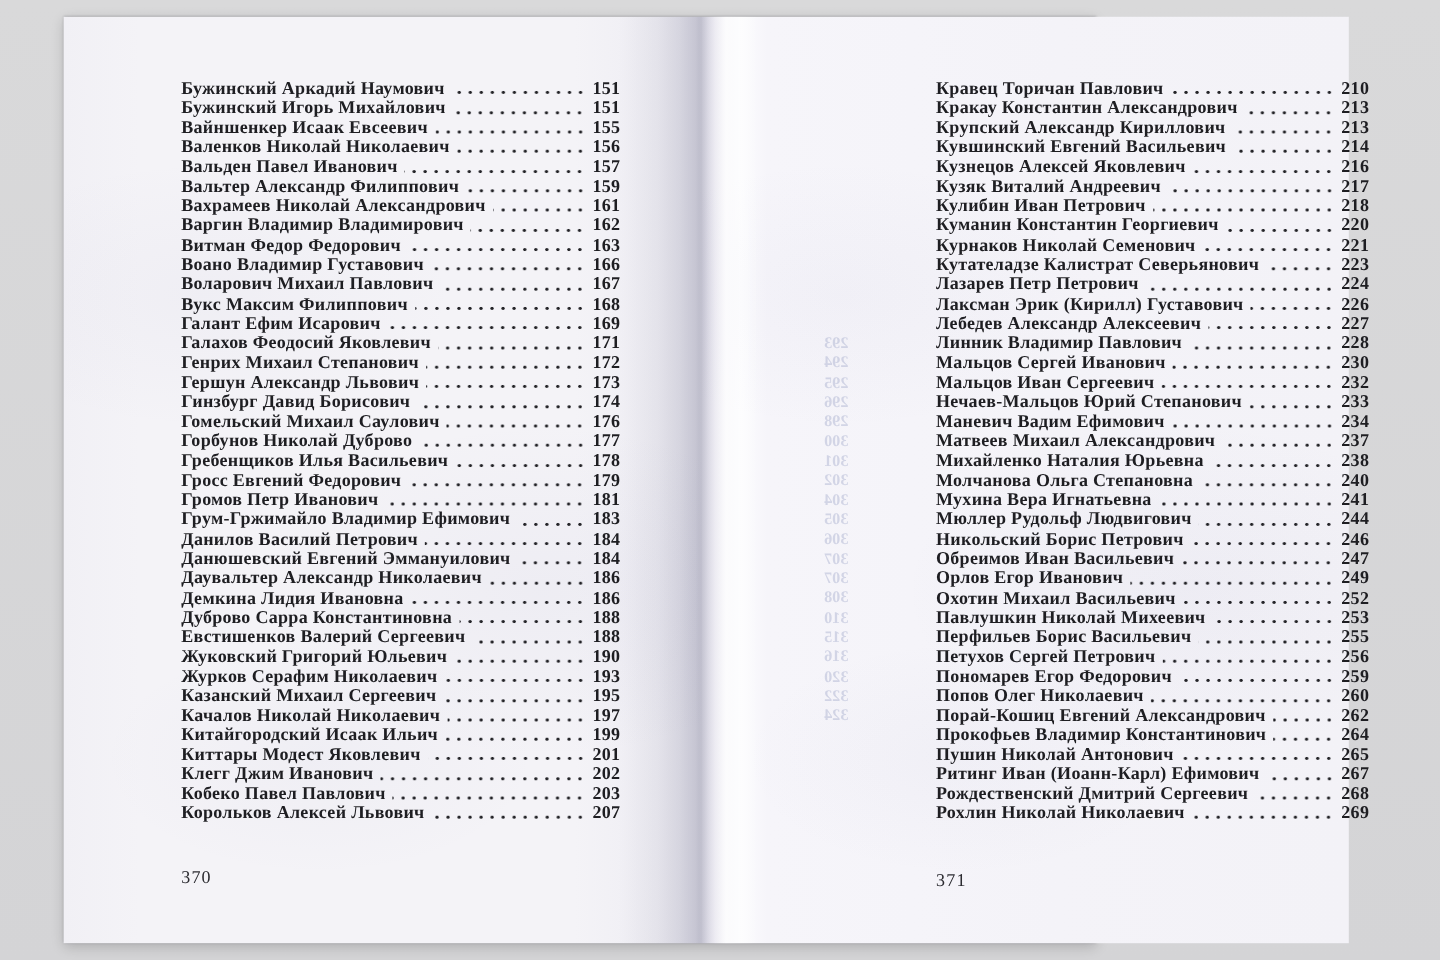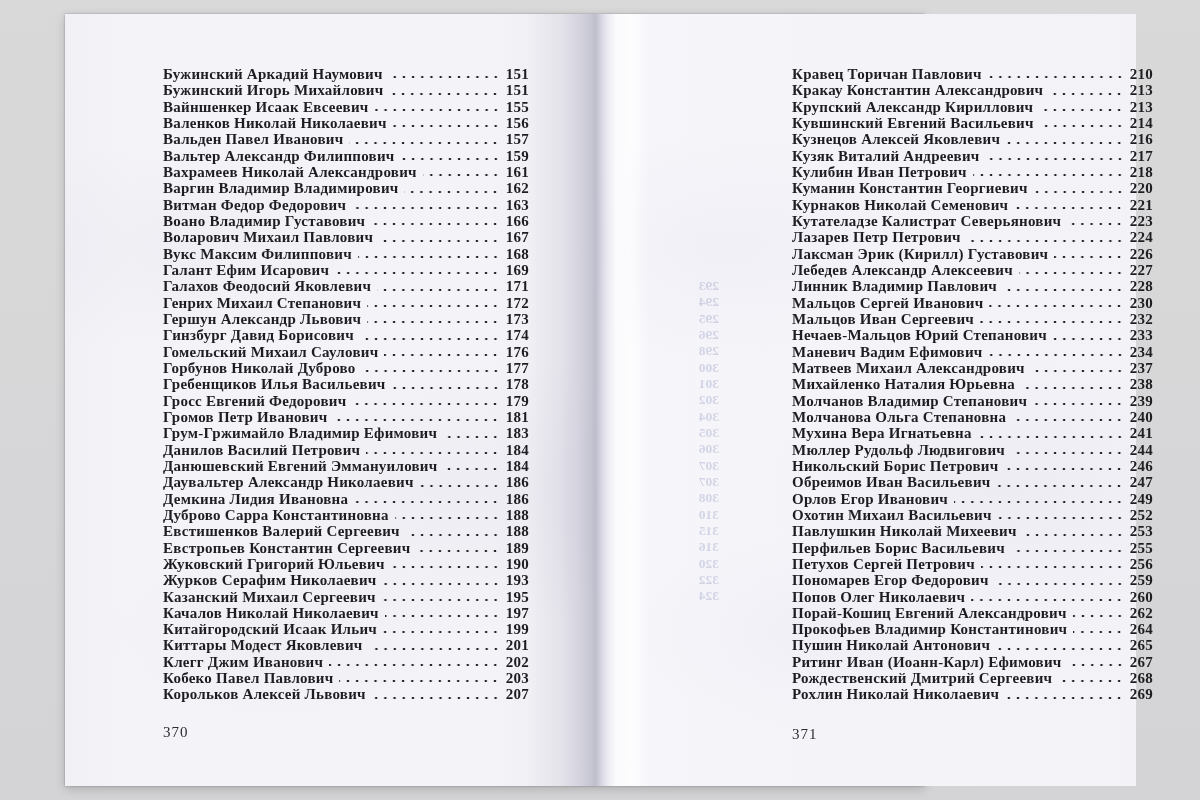--- a/index.html
+++ b/index.html
@@ -4,21 +4,21 @@
 <style>
   html,body{margin:0;padding:0;}
   body{
     width:1200px;height:800px;overflow:hidden;
     background:#d7d7d8;
     font-family:"Liberation Serif","DejaVu Serif",serif;
   }
   .stage{position:relative;width:1200px;height:800px;
     background:linear-gradient(to bottom,#d9d9da 0,#d4d4d6 100%);}
   .spread{
-    position:absolute;left:65px;top:14px;width:860px;height:772px;
+    position:absolute;left:53px;top:14px;width:860px;height:772px;
     box-shadow:0 0 2px rgba(40,40,50,.35), 0 3px 10px rgba(0,0,0,.18);
   }
   .page{position:absolute;top:0;height:772px;}
   .page.left{
     left:0;width:532px;
     background:linear-gradient(to right,#f1f0f5 0%,#f4f3f7 12%,#f4f3f7 80%,#efeef4 93%,#e0dfe9 99%,#d6d5e0 100%);
   }
   .page.right{
     left:532px;width:539px;
     background:linear-gradient(to right,#d9d8e3 0%,#eceaf3 2%,#fcfcfe 6%,#f6f5fa 10%,#f4f3f8 55%,#f3f2f7 100%);
@@ -242,25 +242,20 @@
     <span class="dots"></span>
     <span class="pg">188</span>
   </div>
 
   <div class="row">
     <span class="nm">Евстишенков Валерий Сергеевич</span>
     <span class="dots"></span>
     <span class="pg">188</span>
   </div>
 
-  <div class="row">
-    <span class="nm">Евстропьев Константин Сергеевич</span>
-    <span class="dots"></span>
-    <span class="pg">189</span>
-  </div>
 
   <div class="row">
     <span class="nm">Жуковский Григорий Юльевич</span>
     <span class="dots"></span>
     <span class="pg">190</span>
   </div>
 
   <div class="row">
     <span class="nm">Журков Серафим Николаевич</span>
     <span class="dots"></span>
@@ -470,25 +465,20 @@
     <span class="dots"></span>
     <span class="pg">237</span>
   </div>
 
   <div class="row">
     <span class="nm">Михайленко Наталия Юрьевна</span>
     <span class="dots"></span>
     <span class="pg">238</span>
   </div>
 
-  <div class="row">
-    <span class="nm">Молчанов Владимир Степанович</span>
-    <span class="dots"></span>
-    <span class="pg">239</span>
-  </div>
 
   <div class="row">
     <span class="nm">Молчанова Ольга Степановна</span>
     <span class="dots"></span>
     <span class="pg">240</span>
   </div>
 
   <div class="row">
     <span class="nm">Мухина Вера Игнатьевна</span>
     <span class="dots"></span>

